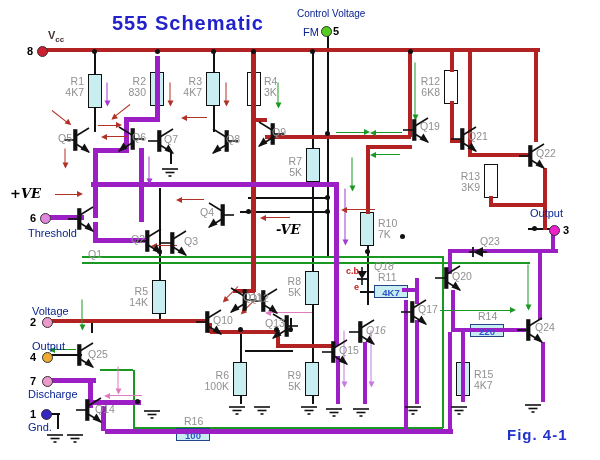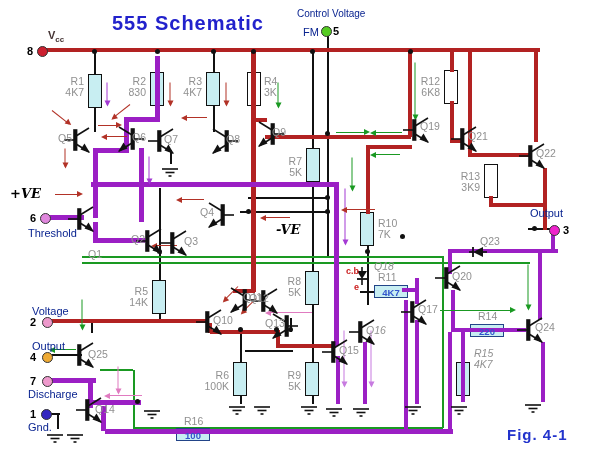--- a/index.html
+++ b/index.html
@@ -317,21 +317,21 @@
     </div>
     <div class="rbody" style="left: 484px; top: 164px; width: 14px; height: 34px; background: rgb(255, 255, 255);"></div>
     <div class="rlab" style="right: 120px; top: 171px; text-align: right;">
       <div>R13</div>
       <div>3K9</div>
     </div>
     <div class="rbody h" style="left: 470px; top: 324px; width: 34px; height: 13px; background: rgb(200, 238, 242);"></div>
     <div class="rlab" style="left: 478px; top: 311px;">R14</div>
     <div class="rval" style="left: 470px; top: 326px; width: 34px;">220</div>
     <div class="rbody" style="left: 456px; top: 362px; width: 14px; height: 34px; background: rgb(200, 238, 242);"></div>
-    <div class="rlab" style="left: 474px; top: 348px; font-style: italic;">
+    <div class="rlab" style="left: 474px; top: 369px;">
       <div>R15</div>
       <div>4K7</div>
     </div>
     <div class="rbody h" style="left: 176px; top: 428px; width: 34px; height: 13px; background: rgb(200, 238, 242);"></div>
     <div class="rlab" style="left: 184px; top: 416px;">R16</div>
     <div class="rval" style="left: 176px; top: 430px; width: 34px;">100</div>
     <div class="qsvg" style="left: 68px; top: 204px;"><svg width="28" height="30" viewBox="0 0 28 30">
         <g stroke="#111" stroke-width="1.6">
           <line x1="0" y1="15" x2="10" y2="15"></line>
           <rect x="10" y="5" width="2.6" height="20" fill="#111"></rect>

